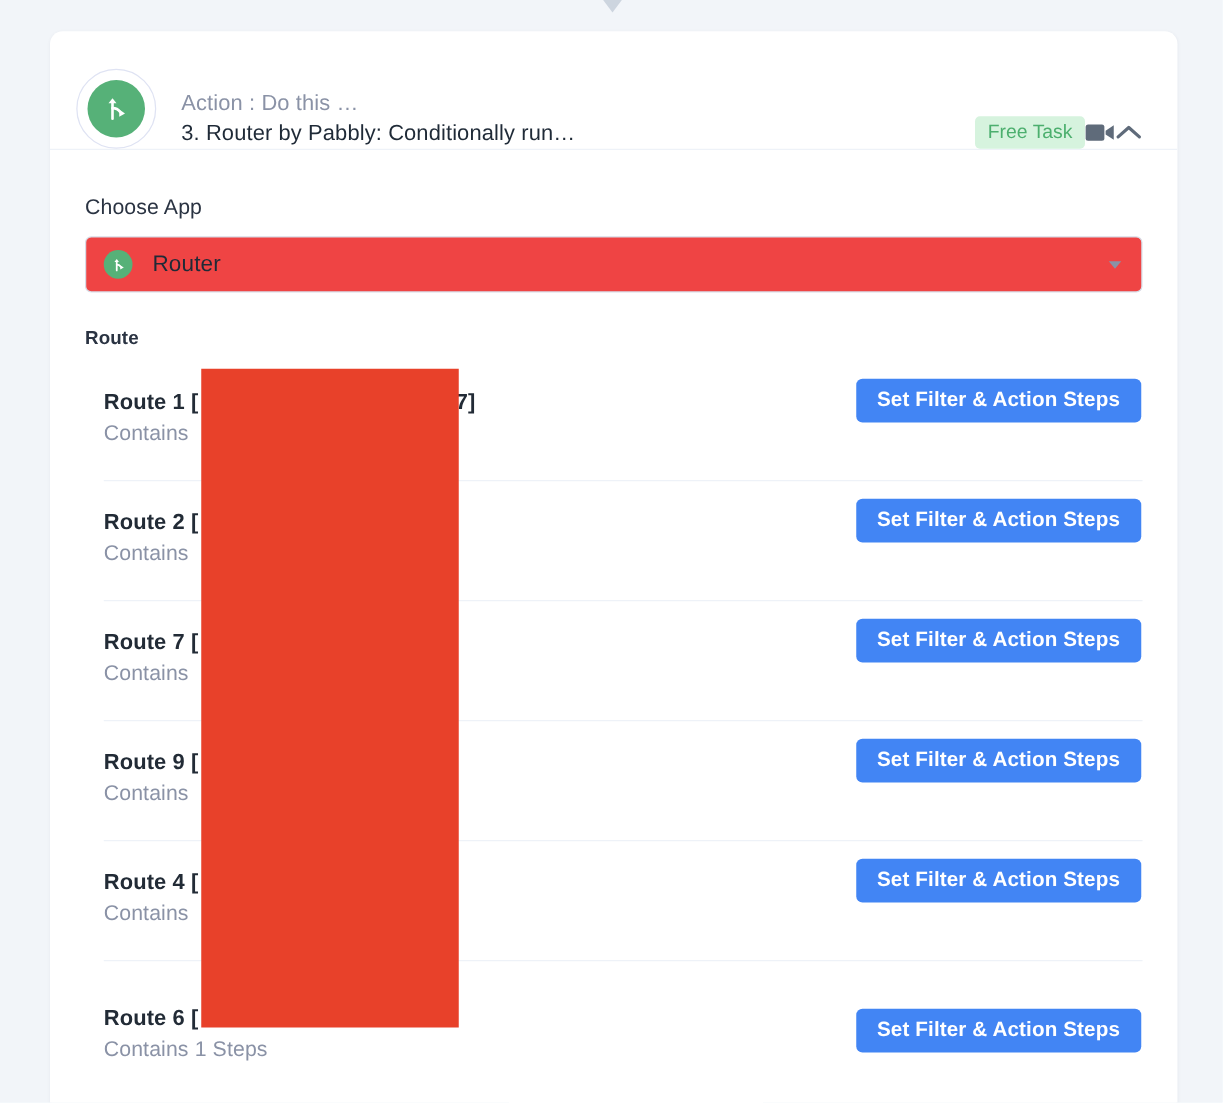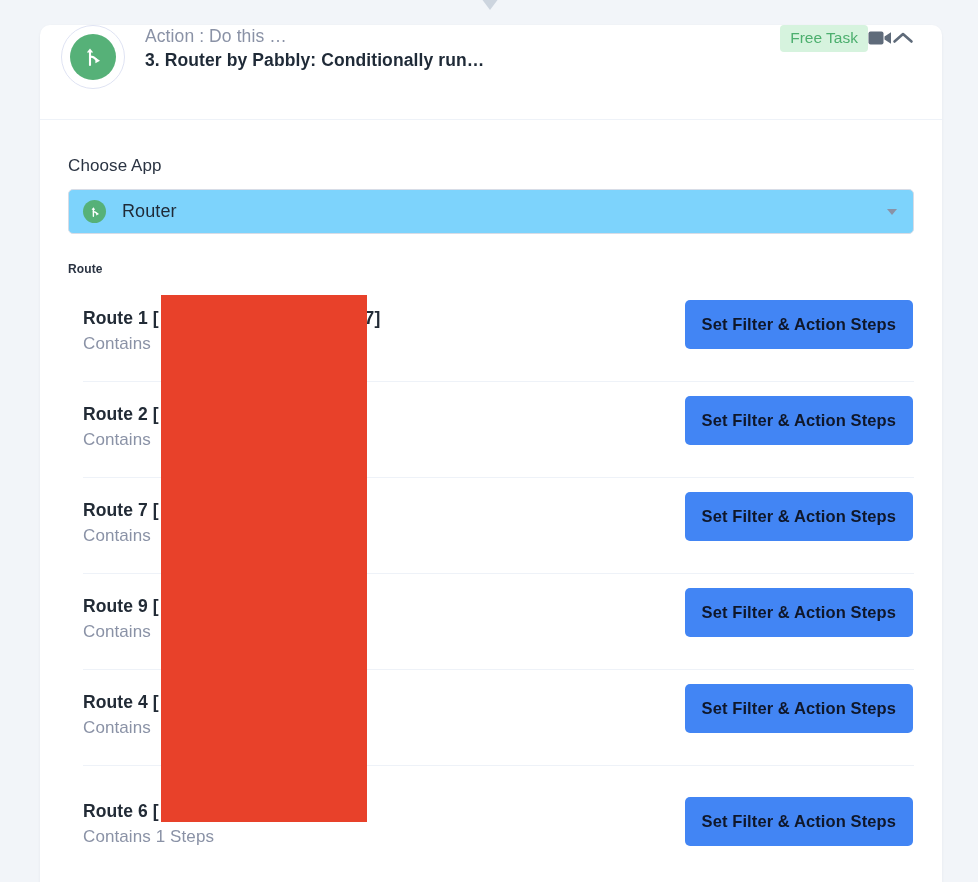--- a/index.html
+++ b/index.html
@@ -43,21 +43,21 @@
     box-shadow: 0 1px 3px rgba(18,38,63,0.06);
     overflow: hidden;
   }
 
   
   .card-header {
     position: relative;
     height: 95px;
     border-bottom: 1px solid #eef2f8;
     display: flex;
-    align-items: flex-start;
+    align-items: flex-end;
     padding: 0 28px 0 20px;
   }
 
   .app-avatar {
     width: 64px;
     height: 64px;
     border-radius: 50%;
     border: 1.5px solid #dfe3f3;
     background: #ffffff;
     display: flex;
@@ -82,21 +82,21 @@
     min-width: 0;
   }
   .header-sub {
     font-size: 17.5px;
     color: #8a92a6;
     line-height: 1.36;
     letter-spacing: 0.1px;
   }
   .header-main {
     font-size: 17.5px;
-    font-weight: bold;
+    font-weight: normal;
     color: #1f2a37;
     line-height: 1.36;
     letter-spacing: 0.1px;
     white-space: nowrap;
     overflow: hidden;
   }
 
   .header-right {
     display: flex;
     align-items: center;
@@ -133,21 +133,21 @@
     margin-top: 32px;
     margin-bottom: 13px;
     letter-spacing: 0.1px;
   }
 
   .select-box {
     position: relative;
     height: 45px;
     border: 1px solid #d7dce6;
     border-radius: 5px;
-    background: #7dd3fc;
+    background: #ef4444;
     display: flex;
     align-items: center;
     padding: 0 14px;
     cursor: pointer;
   }
   .select-box .mini-icon {
     width: 23px;
     height: 23px;
     border-radius: 50%;
     background: #56b178;
@@ -167,21 +167,21 @@
     right: 16px;
     top: 50%;
     transform: translateY(-50%);
     width: 0; height: 0;
     border-left: 5px solid transparent;
     border-right: 5px solid transparent;
     border-top: 6px solid #8a92a6;
   }
 
   .section-title {
-    font-size: 12px;
+    font-size: 15px;
     font-weight: bold;
     color: #2a3342;
     margin-top: 28px;
     margin-bottom: 0;
     letter-spacing: 0.1px;
   }
 
   
   .routes {
     margin-top: 10px;
@@ -219,29 +219,29 @@
   }
 
   .route-action {
     flex: 0 0 auto;
     padding-top: 14px;
     padding-right: 1px;
   }
 
   .btn-primary {
     background: #4285f4;
-    color: #0f172a;
+    color: #ffffff;
     border: none;
     border-radius: 5px;
     font-family: "Liberation Sans", sans-serif;
     font-size: 16.5px;
     font-weight: bold;
     letter-spacing: 0.1px;
     padding: 0 17px;
-    height: 49px;
+    height: 35px;
     cursor: pointer;
     white-space: nowrap;
   }
 
   
   .redaction {
     position: absolute;
     left: 161px;
     top: 295px;
     width: 206px;

